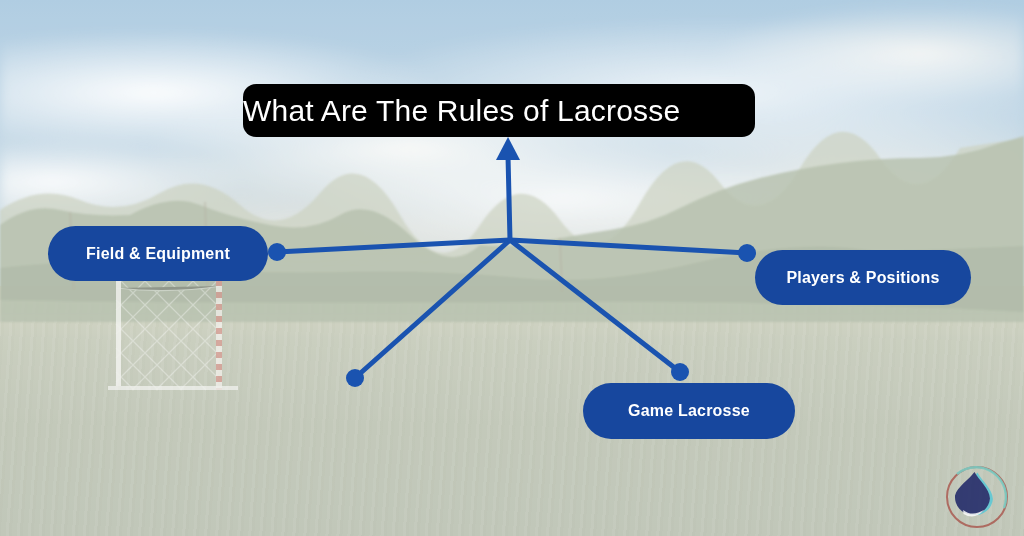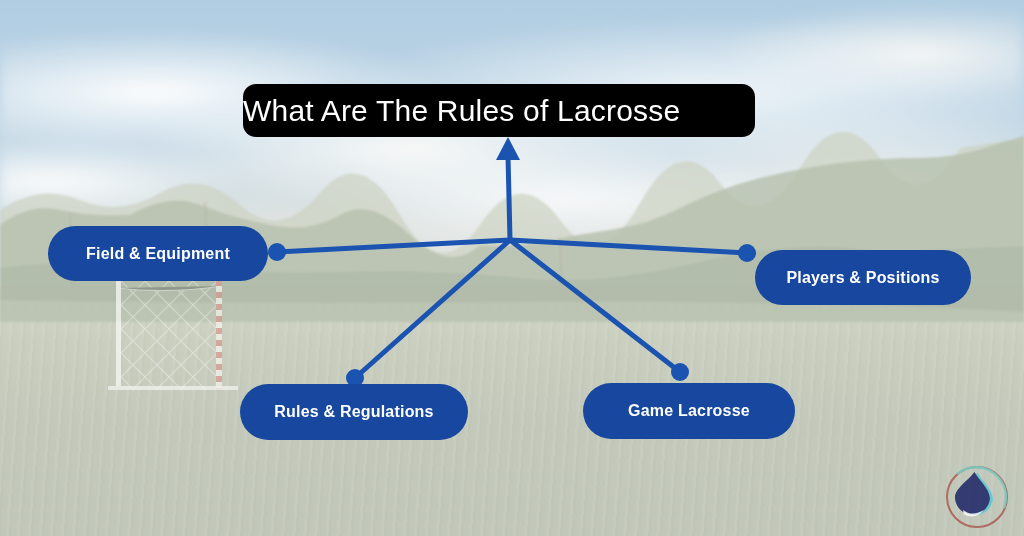--- a/index.html
+++ b/index.html
@@ -115,23 +115,20 @@
   <div class="title-box">
     <span>What Are The Rules of Lacrosse</span>
   </div>
 
   <div class="pill pill-field">
     <span>Field &amp; Equipment</span>
   </div>
   <div class="pill pill-players">
     <span>Players &amp; Positions</span>
   </div>
-  <div class="pill pill-rules">
-    <span>Rules &amp; Regulations</span>
-  </div>
   <div class="pill pill-game">
     <span>Game Lacrosse</span>
   </div>
 
   <div class="logo-wrap">
     <svg width="70" height="70" viewBox="0 0 70 70">
       <circle cx="35" cy="35" r="30" fill="none" stroke-width="2" opacity="0.8" stroke="#a64a41"></circle>
       <path d="M15 12 A 30 30 0 0 1 62 46" fill="none" stroke-width="2.4" opacity="0.9" stroke="#74cbc2"></path>
       <g transform="rotate(8 30 35)">
         <path transform="translate(3,0)" opacity="0.9" d="M29 10 C 35 18 46 24 48 34 A 17.5 17.5 0 1 1 13 36 C 14 27 24 19 29 10 Z" fill="#55c8d6"></path>

